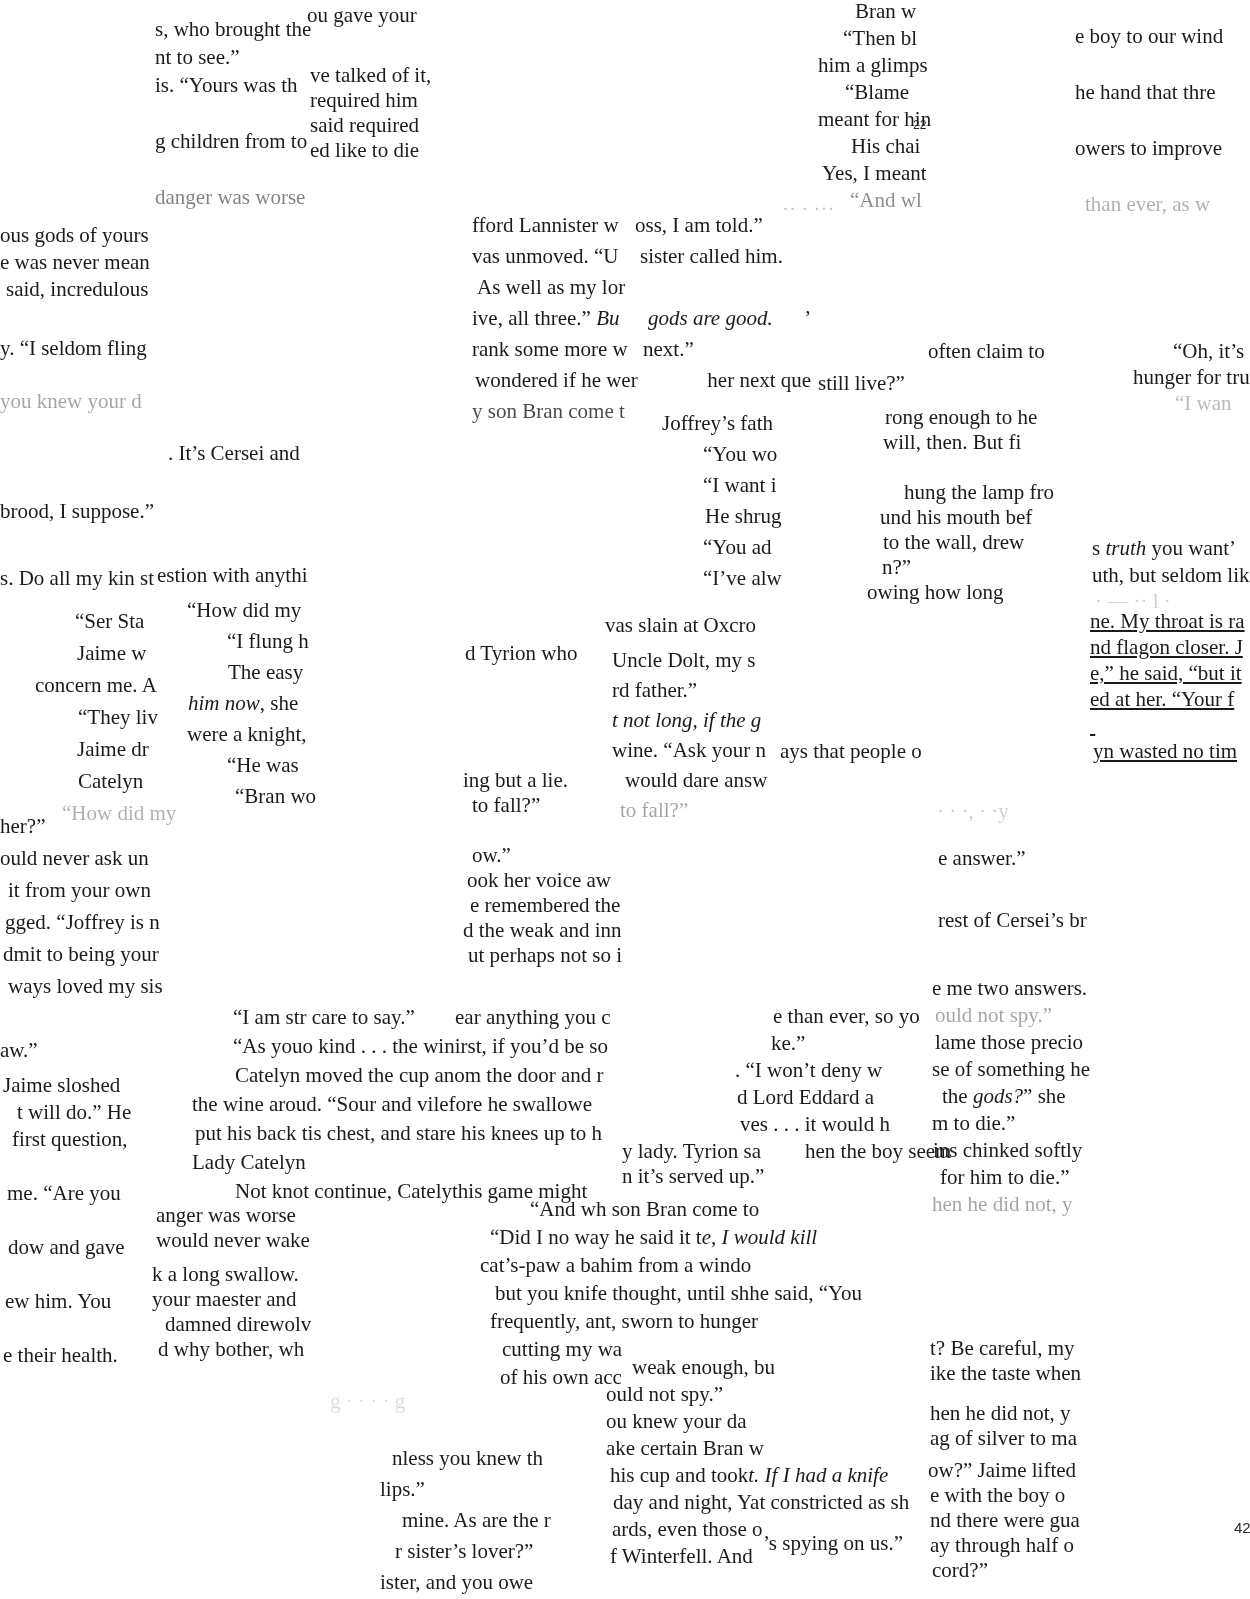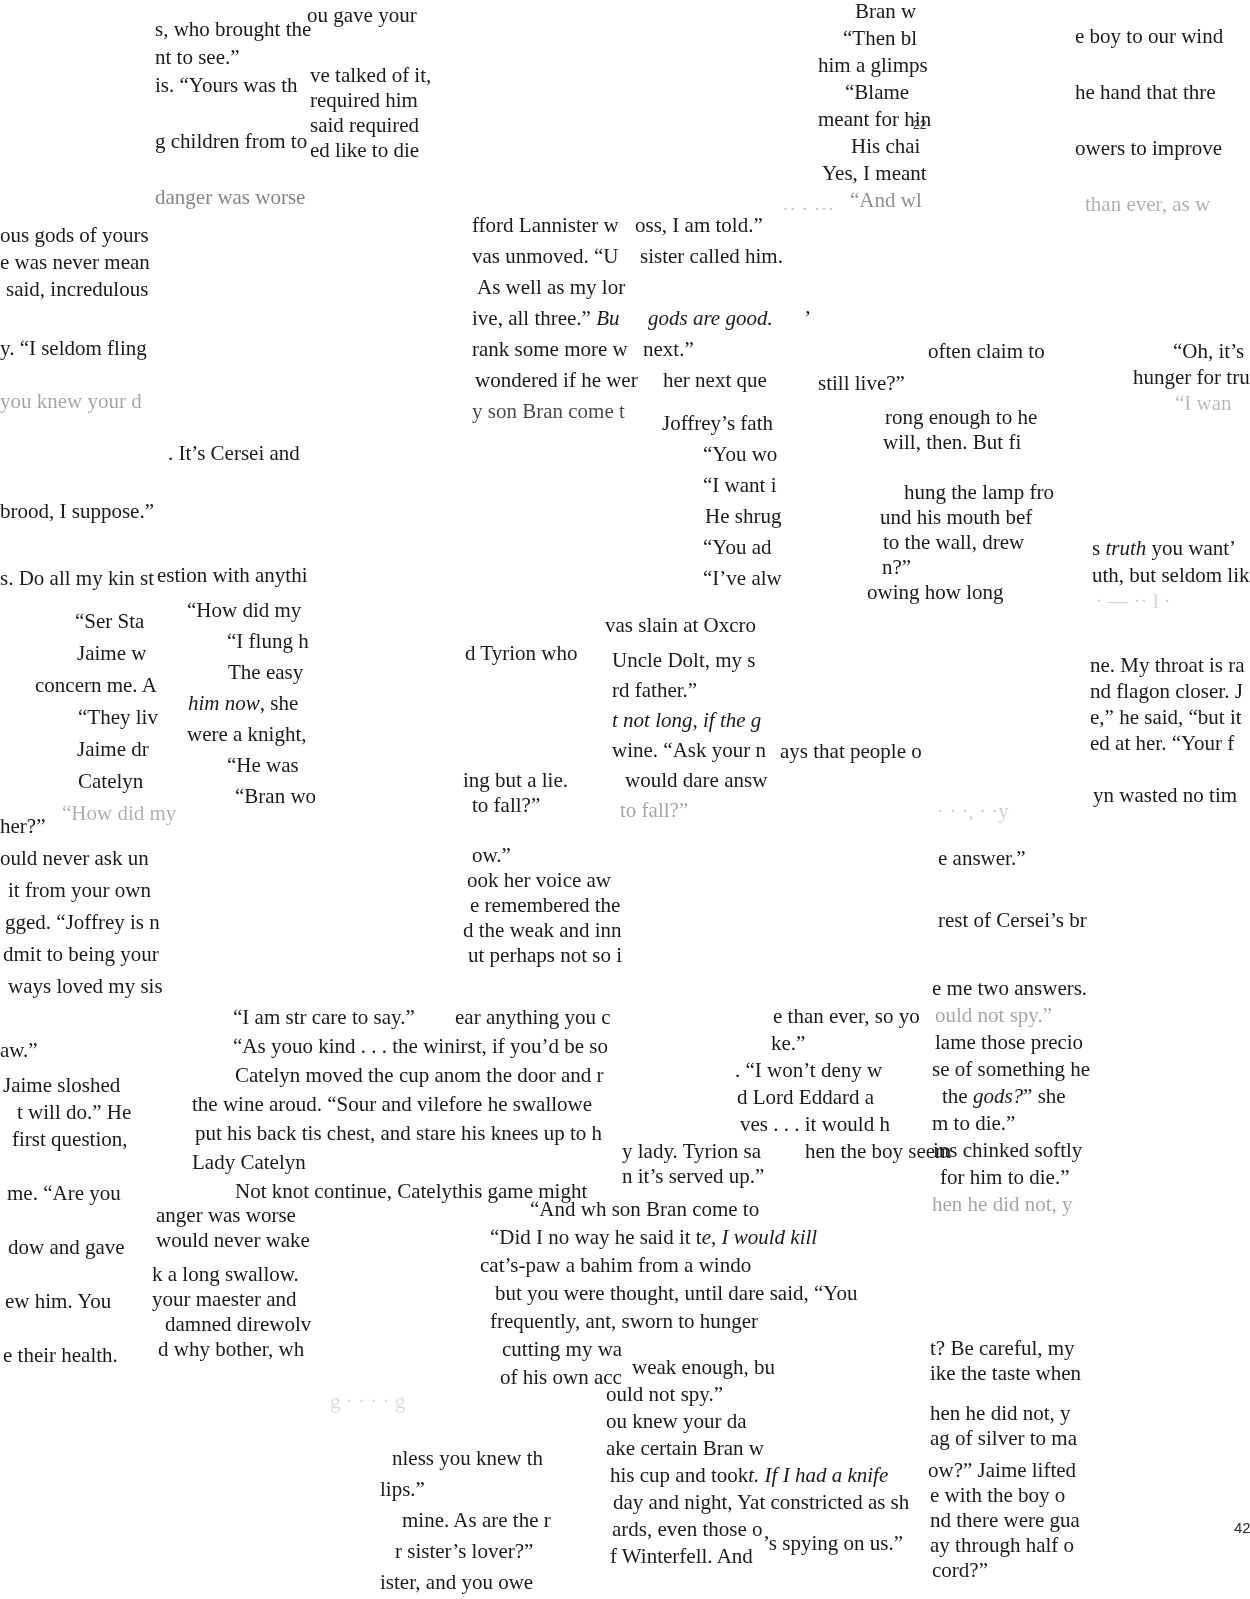--- a/index.html
+++ b/index.html
@@ -80,21 +80,21 @@
       <div class="line" style="height: 31px; line-height: 31px;"><span>rank some more w</span></div>
       <div class="line" style="height: 31px; line-height: 31px; margin-left: 3px;"><span>wondered if he wer</span></div>
       <div class="line" style="height: 31px; line-height: 31px; opacity: 0.8;"><span>y son Bran come t</span></div>
     </div>
     <div class="frag" style="left: 635px; top: 210px;">
       <div class="line" style="height: 31px; line-height: 31px;"><span>oss, I am told.”</span></div>
       <div class="line" style="height: 31px; line-height: 31px; margin-left: 5px;"><span>sister called him.</span></div>
       <div class="line" style="height: 31px; line-height: 31px;"><span>&nbsp;</span></div>
       <div class="line" style="height: 31px; line-height: 31px; margin-left: 13px;"><em>gods are good.</em><span>      ’</span></div>
       <div class="line" style="height: 31px; line-height: 31px; margin-left: 8px;"><span>next.”</span></div>
-      <div class="line" style="height: 31px; line-height: 31px; margin-left: 28px;"><span>her next que</span></div>
+      <div class="line" style="height: 31px; line-height: 31px; margin-left: 28px; text-align: right;"><span>her next que</span></div>
     </div>
     <div class="frag" style="left: 818px; top: 370px;">
       <div class="line" style="height: 27px; line-height: 27px;"><span>still live?”</span></div>
     </div>
     <div class="frag" style="left: 662px; top: 408px;">
       <div class="line" style="height: 31px; line-height: 31px;"><span>Joffrey’s fath</span></div>
       <div class="line" style="height: 31px; line-height: 31px; margin-left: 41px;"><span>“You wo</span></div>
       <div class="line" style="height: 31px; line-height: 31px; margin-left: 41px;"><span>“I want i</span></div>
       <div class="line" style="height: 31px; line-height: 31px; margin-left: 43px;"><span>He shrug</span></div>
       <div class="line" style="height: 31px; line-height: 31px; margin-left: 41px;"><span>“You ad</span></div>
@@ -187,21 +187,21 @@
       <div class="line" style="height: 32px; line-height: 32px;"><span>aw.”</span></div>
     </div>
     <div class="frag" style="left: 937px; top: 798px;">
       <div class="line" style="height: 27px; line-height: 27px; opacity: 0.22;"><span>· · ·, · ·y</span></div>
     </div>
     <div class="frag" style="left: 938px; top: 843px;">
       <div class="line" style="height: 31px; line-height: 31px;"><span>e answer.”</span></div>
       <div class="line" style="height: 31px; line-height: 31px;"><span>&nbsp;</span></div>
       <div class="line" style="height: 31px; line-height: 31px;"><span>rest of Cersei’s br</span></div>
     </div>
-    <div class="frag" style="left: 1090px; top: 652px;">
+    <div class="frag" style="left: 1090px; top: 608px; text-decoration: underline;">
       <div class="line" style="height: 26px; line-height: 26px;"><span>ne. My throat is ra</span></div>
       <div class="line" style="height: 26px; line-height: 26px;"><span>nd flagon closer. J</span></div>
       <div class="line" style="height: 26px; line-height: 26px;"><span>e,” he said, “but it</span></div>
       <div class="line" style="height: 26px; line-height: 26px;"><span>ed at her. “Your f</span></div>
       <div class="line" style="height: 26px; line-height: 26px;"><span>&nbsp;</span></div>
       <div class="line" style="height: 26px; line-height: 26px; margin-left: 3px;"><span>yn wasted no tim</span></div>
     </div>
     <div class="frag" style="left: 192px; top: 1003px;">
       <div class="line" style="height: 29px; line-height: 29px; margin-left: 41px;"><span>“I am str care to say.”</span></div>
       <div class="line" style="height: 29px; line-height: 29px; margin-left: 41px;"><span>“As youo kind . . . the winirst, if you’d be so</span></div>
@@ -238,21 +238,21 @@
       <div class="line" style="height: 27px; line-height: 27px;"><span>e their health.</span></div>
     </div>
     <div class="frag" style="left: 622px; top: 1139px;">
       <div class="line" style="height: 25px; line-height: 25px;"><span>y lady. Tyrion sa</span></div>
       <div class="line" style="height: 25px; line-height: 25px;"><span>n it’s served up.”</span></div>
     </div>
     <div class="frag" style="left: 480px; top: 1195px;">
       <div class="line" style="height: 28px; line-height: 28px; margin-left: 50px;"><span>“And wh son Bran come to</span></div>
       <div class="line" style="height: 28px; line-height: 28px; margin-left: 10px;"><span>“Did I no way he said it t</span><em>e, I would kill</em></div>
       <div class="line" style="height: 28px; line-height: 28px;"><span>cat’s-paw a bahim from a windo</span></div>
-      <div class="line" style="height: 28px; line-height: 28px; margin-left: 15px;"><span>but you were thought, until dare said, “You</span></div>
+      <div class="line" style="height: 28px; line-height: 28px; margin-left: 15px;"><span>but you knife thought, until shhe said, “You</span></div>
       <div class="line" style="height: 28px; line-height: 28px; margin-left: 10px;"><span>frequently, ant, sworn to hunger</span></div>
       <div class="line" style="height: 28px; line-height: 28px; margin-left: 22px;"><span>cutting my wa</span></div>
       <div class="line" style="height: 28px; line-height: 28px; margin-left: 20px;"><span>of his own acc</span></div>
     </div>
     <div class="frag" style="left: 735px; top: 1003px;">
       <div class="line" style="height: 27px; line-height: 27px; margin-left: 38px;"><span>e than ever, so yo</span></div>
       <div class="line" style="height: 27px; line-height: 27px; margin-left: 36px;"><span>ke.”</span></div>
       <div class="line" style="height: 27px; line-height: 27px;"><span>. “I won’t deny w</span></div>
       <div class="line" style="height: 27px; line-height: 27px; margin-left: 2px;"><span>d Lord Eddard a</span></div>
       <div class="line" style="height: 27px; line-height: 27px; margin-left: 5px;"><span>ves . . . it would h</span></div>

